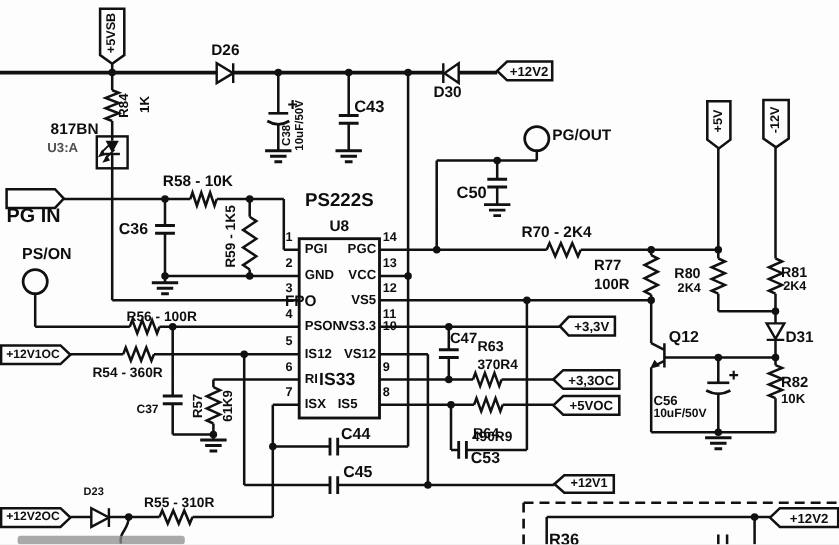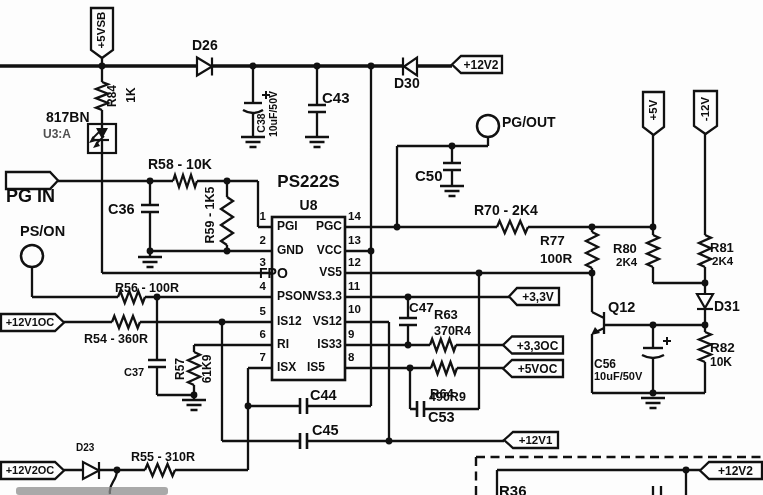--- a/index.html
+++ b/index.html
@@ -226,34 +226,34 @@
   <div class="lbl" style="left:259px;top:266px;font-size:14px">FPO</div>
   <div class="lbl" style="left:277px;top:290px;font-size:12px">PSON</div>
   <div class="lbl" style="left:277px;top:315px;font-size:12px">IS12</div>
   <div class="lbl" style="left:277px;top:338px;font-size:12px">RI</div>
   <div class="lbl" style="left:277px;top:361px;font-size:12px">ISX</div>
   <div class="lbl" style="left:290px;top:220px;width:52px;text-align:right;font-size:12px">PGC</div>
   <div class="lbl" style="left:290px;top:244px;width:52px;text-align:right;font-size:12px">VCC</div>
   <div class="lbl" style="left:290px;top:266px;width:52px;text-align:right;font-size:12px">VS5</div>
   <div class="lbl" style="left:290px;top:290px;width:52px;text-align:right;font-size:12px">VS3.3</div>
   <div class="lbl" style="left:290px;top:315px;width:52px;text-align:right;font-size:12px">VS12</div>
-  <div class="lbl" style="left:290px;top:338px;width:52px;text-align:right;font-size:12px">IS33</div>
+  <div class="lbl" style="left:290px;top:338px;width:52px;font-size:16px">IS33</div>
   <div class="lbl" style="left:290px;top:361px;width:52px;text-align:center;font-size:12px">IS5</div>
   <div class="lbl" style="left:250px;top:211px;width:16px;text-align:right;font-size:11.5px">1</div>
   <div class="lbl" style="left:250px;top:235px;width:16px;text-align:right;font-size:11.5px">2</div>
   <div class="lbl" style="left:250px;top:257px;width:16px;text-align:right;font-size:11.5px">3</div>
   <div class="lbl" style="left:250px;top:281px;width:16px;text-align:right;font-size:11.5px">4</div>
   <div class="lbl" style="left:250px;top:306px;width:16px;text-align:right;font-size:11.5px">5</div>
   <div class="lbl" style="left:250px;top:329px;width:16px;text-align:right;font-size:11.5px">6</div>
   <div class="lbl" style="left:250px;top:352px;width:16px;text-align:right;font-size:11.5px">7</div>
   <div class="lbl" style="left:348px;top:211px;font-size:11.5px">14</div>
   <div class="lbl" style="left:348px;top:235px;font-size:11.5px">13</div>
   <div class="lbl" style="left:348px;top:257px;font-size:11.5px">12</div>
   <div class="lbl" style="left:348px;top:281px;font-size:11.5px">11</div>
-  <div class="lbl" style="left:348px;top:304px;font-size:11.5px">10</div>
+  <div class="lbl" style="left:348px;top:292px;font-size:11.5px">10</div>
   <div class="lbl" style="left:348px;top:329px;font-size:11.5px">9</div>
   <div class="lbl" style="left:348px;top:352px;font-size:11.5px">8</div>
 
   <div class="lbl" style="left:46px;top:110px;font-size:14px">817BN</div>
   <div class="lbl grey" style="left:43px;top:128px;font-size:12px">U3:A</div>
 
   <div class="lbl" style="left:192px;top:38px;font-size:14px">D26</div>
   <div class="lbl" style="left:394px;top:76px;font-size:14px">D30</div>
   <div class="lbl" style="left:76px;top:443px;font-size:10px">D23</div>
   <div class="lbl" style="left:714px;top:299px;font-size:14px">D31</div>

